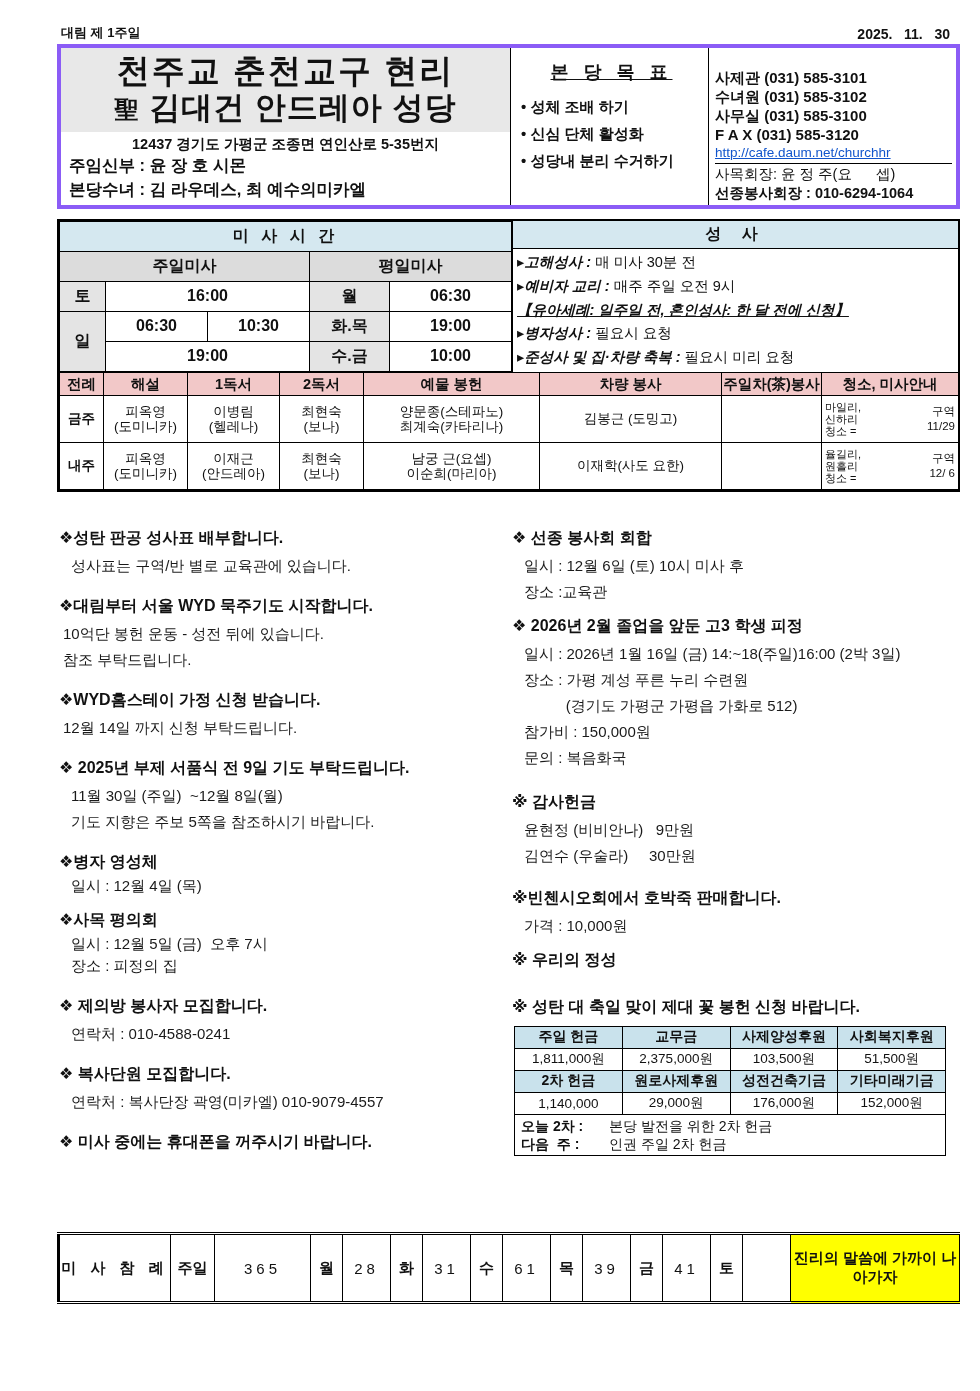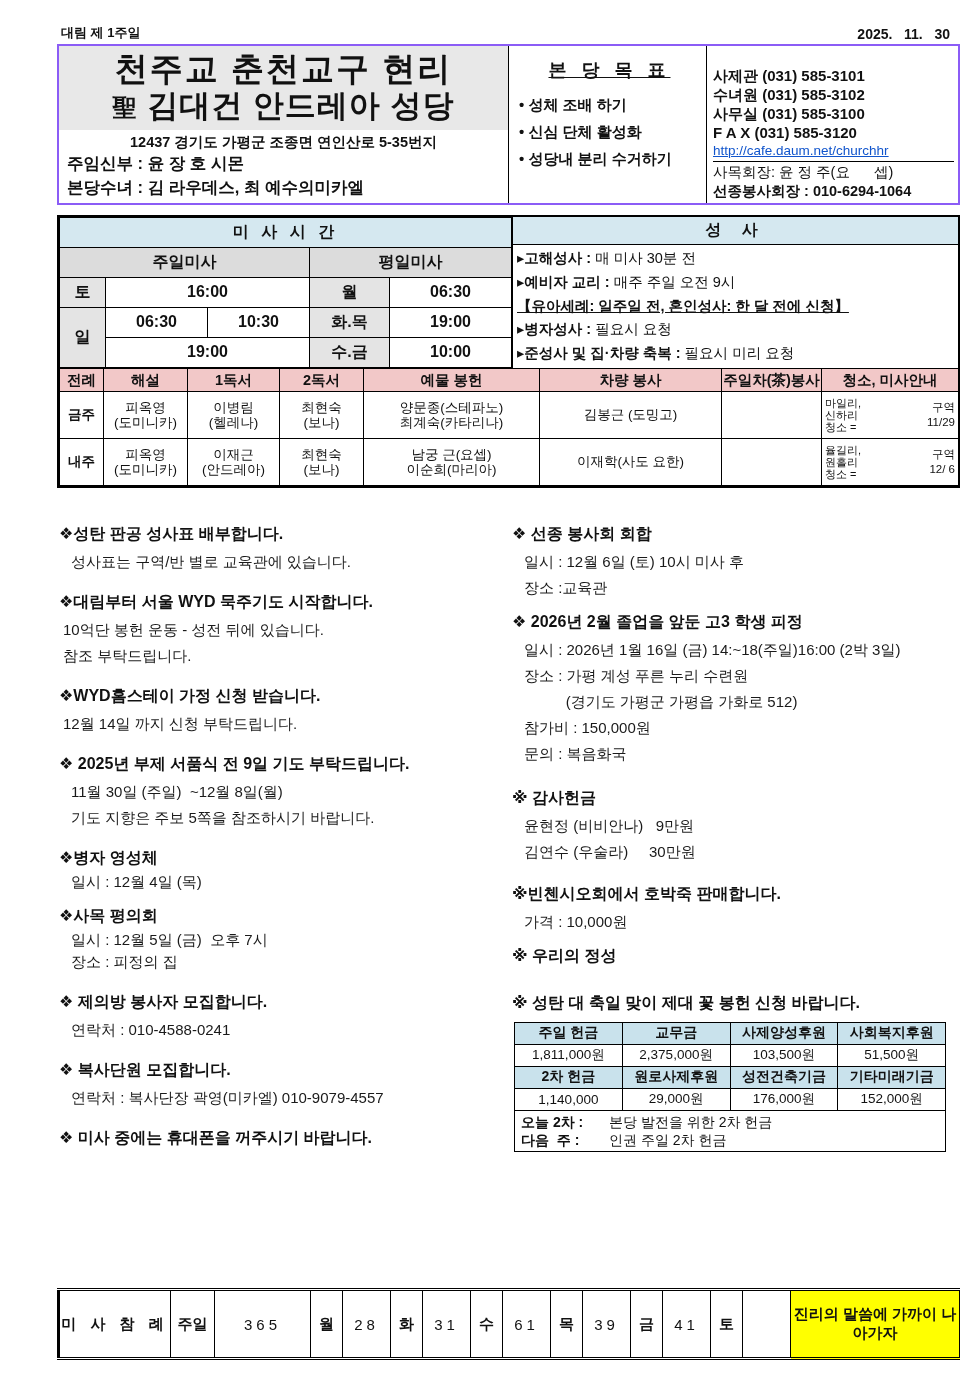--- a/index.html
+++ b/index.html
@@ -7,21 +7,21 @@
     font-family:"Liberation Sans","DejaVu Sans",sans-serif; color:#111; }
   #page { position:relative; width:980px; height:1391px; padding:24px 20px 0 57px; }
 
   
   .meta-row { display:flex; justify-content:space-between; align-items:flex-end;
     width:903px; padding:0 4px 2px 4px; }
   .meta-row .t { font-size:13px; font-weight:bold; }
   .meta-row .d { font-size:14px; font-weight:bold; white-space:pre-wrap; padding-right:6px; }
 
   
-  .hdr-box { width:903px; border:2px solid #8b5cf6; display:flex; }
+  .hdr-box { width:903px; border:4px solid #8b5cf6; display:flex; }
   .hdr-left { width:450px; border-right:1px solid #000; }
   .hdr-title { background:#e8e8e8; padding:4px 2px 6px 2px; text-align:center; }
   .hdr-title .l1 { font-size:33px; font-weight:bold; letter-spacing:2px; line-height:1.15; }
   .hdr-title .l2 { font-size:31px; font-weight:bold; letter-spacing:1px; line-height:1.15; }
   .hdr-title .hanja { font-size:24px; font-weight:bold; }
   .hdr-addr { font-size:14.5px; font-weight:bold; text-align:center; padding-top:3px; }
   .hdr-person { font-size:16.5px; font-weight:bold; padding:1px 0 1px 8px; }
   .hdr-goals { width:198px; border-right:1px solid #000; padding:8px 6px 4px 10px; }
   .goals-title { font-size:18px; font-weight:bold; letter-spacing:5px; text-decoration:underline;
     text-align:center; margin:4px 0 14px 0; }
@@ -45,21 +45,21 @@
   .hdr-gray { background:#dcdcdc; height:26px; }
   .day-cell { background:#e4e4e4; }
   .mass-left tr { height:30px; }
   .sacrament { flex:1; border-left:1px solid #000; display:flex; flex-direction:column; }
   .sac-title { background:#d5e8f0; border-bottom:1px solid #000; height:28px;
     display:flex; align-items:center; justify-content:center; font-size:16px;
     font-weight:bold; letter-spacing:8px; }
   .sac-body { padding:2px 2px 2px 4px; flex:1; display:flex; flex-direction:column;
     justify-content:space-around; }
   .sac-line { font-size:14.5px; line-height:1.2; white-space:pre-wrap; }
-  .sac-line b { font-size:14.5px; }
+  .sac-line b { font-size:14.5px;font-style:italic; }
   .sac-underline b { text-decoration:underline; }
 
   
   .lit-table { width:100%; table-layout:fixed; border-top:1px solid #000; }
   .lit-table td { border:1px solid #000; text-align:center; vertical-align:middle;
     font-size:13.5px; line-height:1.12; }
   .lit-table tr.hdr td { background:#f2c8c8; font-weight:bold; font-size:14.5px; height:23px; }
   .lit-table tr.row { height:47px; }
   .lit-label { font-weight:bold; font-size:15px; }
   .pre { white-space:pre-line; }
@@ -85,21 +85,21 @@
   .off-table td.oh { background:#c9e2ec; font-weight:bold; font-size:14px; }
   .off-foot { text-align:left !important; padding:2px 6px; height:auto !important; }
   .foot-line { display:flex; font-size:14px; line-height:1.3; }
   .foot-line .fl { font-weight:bold; width:88px; white-space:pre-wrap; }
 
   .pay-head { font-size:16px; font-weight:bold; margin:16px 0 10px 0; }
   .pay-acct { font-size:15.5px; font-weight:bold; margin-left:24px; margin-bottom:4px; }
   .pay-note { font-size:14.5px; margin-left:24px; }
 
   
-  .att-table { position:absolute; left:57px; top:1288px; width:903px; height:72px;
+  .att-table { position:absolute; left:57px; top:1232px; width:903px; height:72px;
     border-collapse:collapse; table-layout:fixed; }
   .att-table td { border:1px solid #000; text-align:center; vertical-align:middle;
     font-size:15px; }
   .att-table td.outer-l { border-left:3px solid #000; }
   .att-table td { border-top:3px double #000; border-bottom:3px double #000; }
   .att-label { font-weight:bold; letter-spacing:5px; font-size:15px; }
   .att-day { font-weight:bold; border-right:1px dotted #555 !important; }
   .att-num { letter-spacing:4px; font-size:14px; }
   .att-slogan { background:#ffff00; font-weight:bold; font-size:14.5px; }
 </style>

